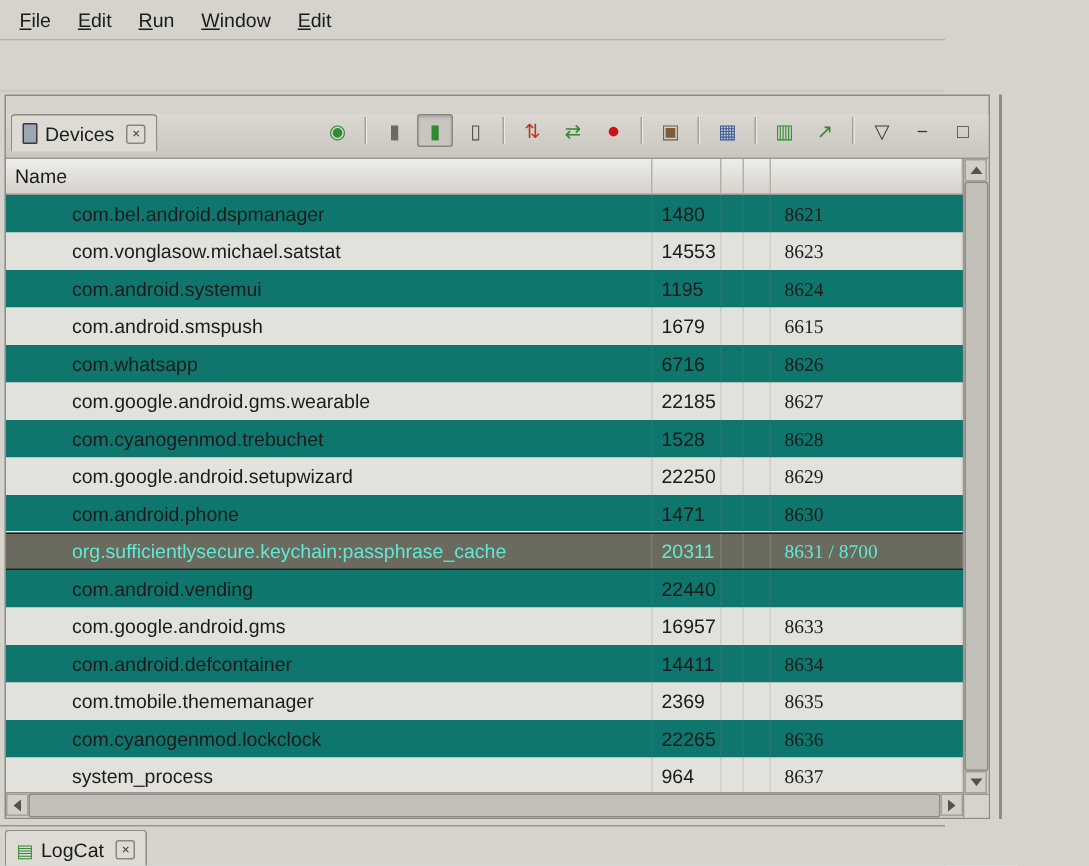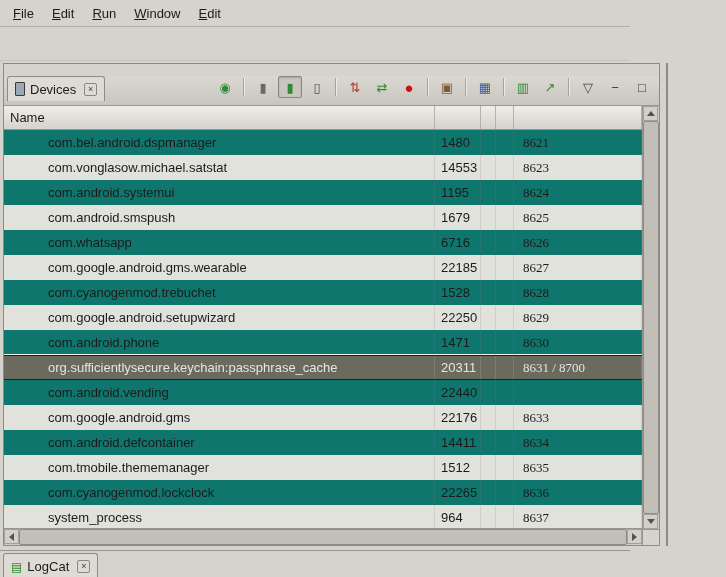--- a/index.html
+++ b/index.html
@@ -83,21 +83,21 @@
 
   .rows{flex:1;min-height:0;overflow:hidden;background:#e2e2dc;}
   .row{height:25px;display:flex;align-items:stretch;background:#0f766e;box-sizing:border-box;}
   .row.alt{background:#e2e2dc;}
   .cell{display:flex;align-items:center;box-sizing:border-box;overflow:hidden;white-space:nowrap;
         border-right:1px solid rgba(120,120,110,.18);}
   .cell.c0{padding-left:44px;}
   .cell.c1{padding-left:6px;}
   .cell.c4{padding-left:9px;}
   .row.selected{
-    background:#6a6a5e;color:#e5e5e5;
+    background:#6a6a5e;color:#5eead4;
     border-top:1px solid #22221d;border-bottom:1px solid #22221d;
     box-shadow:0 -1px 0 #f2f0ea, 0 1px 0 #f2f0ea;
   }
   .row.selected .cell{border-right-color:rgba(255,255,255,.12);}
 
   
   .tz-right{width:16px;flex:none;display:flex;flex-direction:column;border-left:1px solid #98958f;background:#cfccc6;}
   .vscroll{flex:1;display:flex;flex-direction:column;}
   .sb-btn{width:15px;height:15px;flex:none;display:flex;align-items:center;justify-content:center;
           background:#d2cfc9;border:1px solid #a3a09a;box-sizing:border-box;}
@@ -229,21 +229,21 @@
     <span class="cell c1">1195</span>
     <span class="cell c2"></span>
     <span class="cell c3"></span>
     <span class="cell c4">8624</span>
   </div>
               <div class="row alt">
     <span class="cell c0">com.android.smspush</span>
     <span class="cell c1">1679</span>
     <span class="cell c2"></span>
     <span class="cell c3"></span>
-    <span class="cell c4">8625</span>
+    <span class="cell c4">6615</span>
   </div>
               <div class="row">
     <span class="cell c0">com.whatsapp</span>
     <span class="cell c1">6716</span>
     <span class="cell c2"></span>
     <span class="cell c3"></span>
     <span class="cell c4">8626</span>
   </div>
               <div class="row alt">
     <span class="cell c0">com.google.android.gms.wearable</span>
@@ -281,35 +281,35 @@
     <span class="cell c4">8631 / 8700</span>
   </div>
               <div class="row">
     <span class="cell c0">com.android.vending</span>
     <span class="cell c1">22440</span>
     <span class="cell c2"></span>
     <span class="cell c3"></span>
   </div>
               <div class="row alt">
     <span class="cell c0">com.google.android.gms</span>
-    <span class="cell c1">22176</span>
+    <span class="cell c1">16957</span>
     <span class="cell c2"></span>
     <span class="cell c3"></span>
     <span class="cell c4">8633</span>
   </div>
               <div class="row">
     <span class="cell c0">com.android.defcontainer</span>
     <span class="cell c1">14411</span>
     <span class="cell c2"></span>
     <span class="cell c3"></span>
     <span class="cell c4">8634</span>
   </div>
               <div class="row alt">
     <span class="cell c0">com.tmobile.thememanager</span>
-    <span class="cell c1">1512</span>
+    <span class="cell c1">2369</span>
     <span class="cell c2"></span>
     <span class="cell c3"></span>
     <span class="cell c4">8635</span>
   </div>
               <div class="row">
     <span class="cell c0">com.cyanogenmod.lockclock</span>
     <span class="cell c1">22265</span>
     <span class="cell c2"></span>
     <span class="cell c3"></span>
     <span class="cell c4">8636</span>

